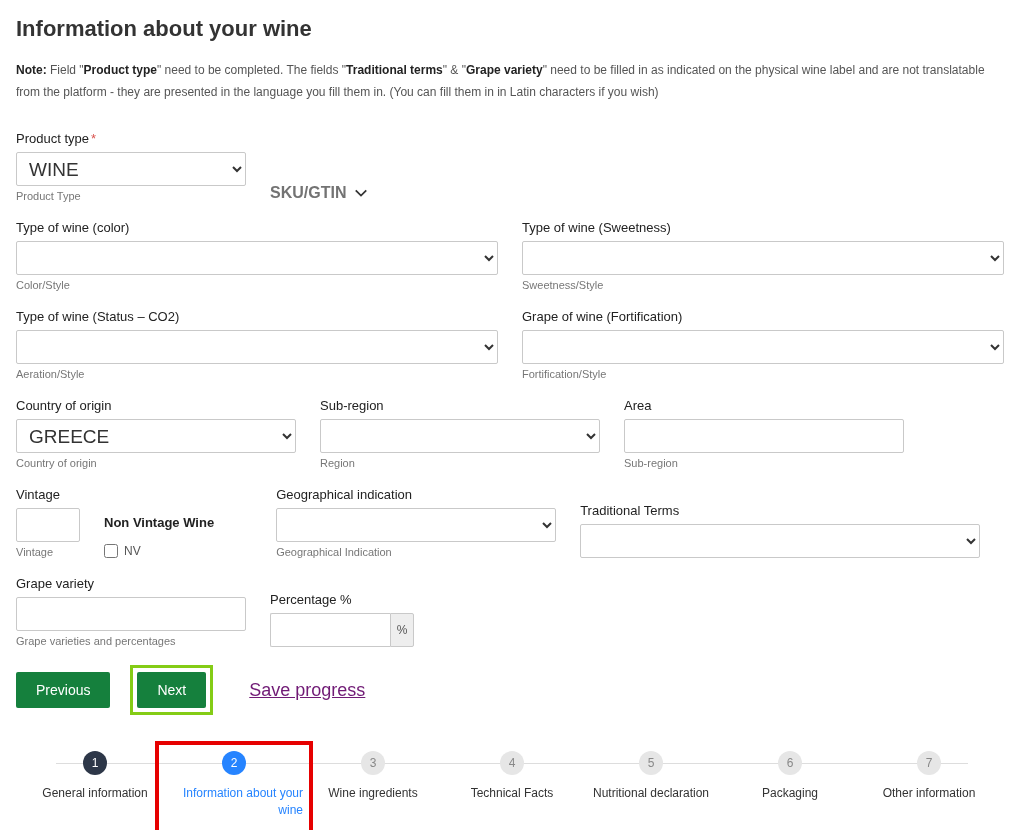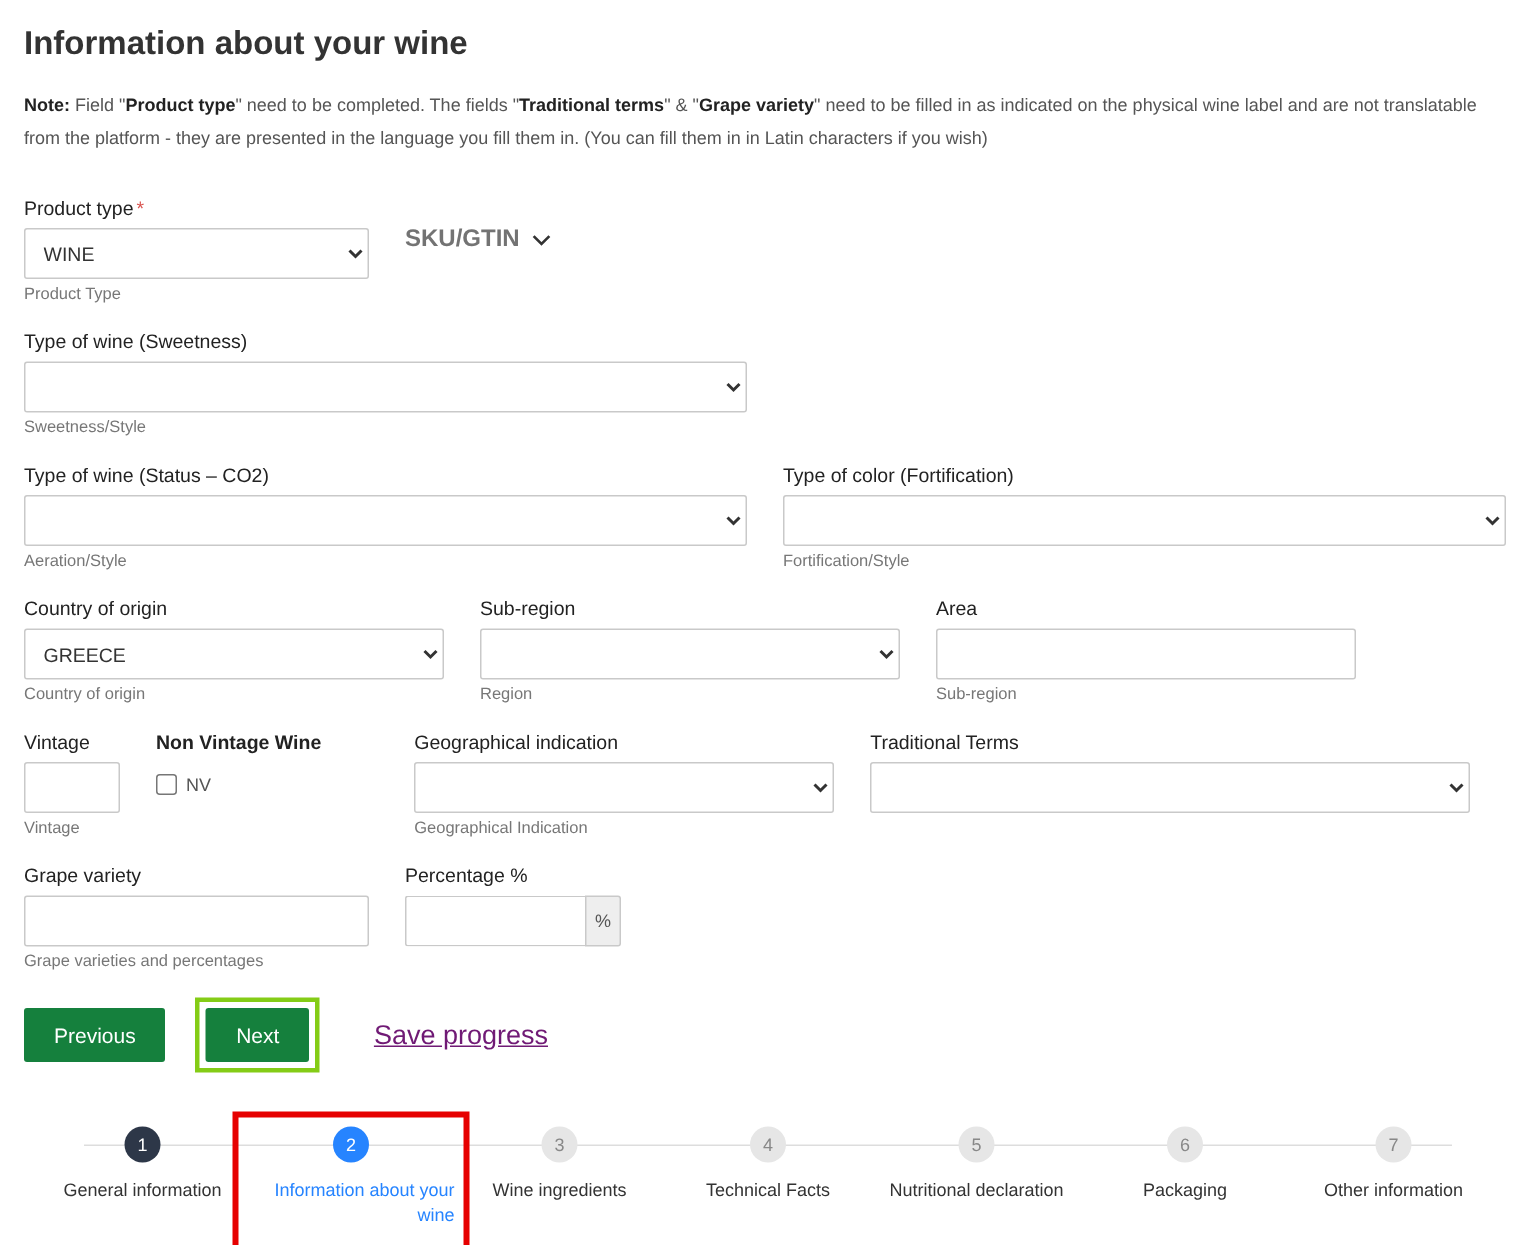--- a/index.html
+++ b/index.html
@@ -16,30 +16,30 @@
     font-weight: bold;
     margin-bottom: 18px;
   }
   .note {
     font-size: 12px;
     color: #555;
     line-height: 1.8;
     margin-bottom: 28px;
   }
   .note strong { color: #222; }
-  .row { display: flex; gap: 24px; margin-bottom: 18px; align-items: flex-start; }
+  .row { display: flex; gap: 24px; margin-bottom: 18px; align-items: flex-end; }
   .field { display: flex; flex-direction: column; }
   .label { font-size: 13px; color: #222; margin-bottom: 6px; }
   .req { color: #d9534f; margin-left: 2px; }
   .help { font-size: 11px; color: #777; margin-top: 4px; }
   select, input[type="text"] {
     border: 1px solid #c9c9c9;
     background: #fff;
     height: 34px;
-    font-size: 13px;
+    font-size: 19px;
     padding: 4px 8px;
     color: #333;
     border-radius: 2px;
   }
   select { appearance: auto; }
   .w230 { width: 230px; }
   .w480 { width: 482px; }
   .w314 { width: 280px; }
   .w64  { width: 64px; }
   .w400 { width: 400px; }
@@ -136,35 +136,40 @@
   <div class="sku">
     <span>SKU/GTIN</span>
     <svg viewBox="0 0 16 16">
         <path d="M2 5l6 6 6-6" fill="none" stroke="#333" stroke-width="2"></path>
       </svg>
   </div>
 </div>
 
 <div class="row">
   <div class="field">
+    <div class="label">Type of wine (color)</div>
+    <select class="w480"><option></option></select>
+    <div class="help">Color/Style</div>
+  </div>
+  <div class="field">
     <div class="label">Type of wine (Sweetness)</div>
     <select class="w480"><option></option></select>
     <div class="help">Sweetness/Style</div>
   </div>
 </div>
 
 <div class="row">
 
   <div class="field">
     <div class="label">Type of wine (Status – CO2)</div>
     <select class="w480"><option></option></select>
     <div class="help">Aeration/Style</div>
   </div>
   <div class="field">
-    <div class="label">Type of color (Fortification)</div>
+    <div class="label">Grape of wine (Fortification)</div>
     <select class="w480"><option></option></select>
     <div class="help">Fortification/Style</div>
   </div>
 </div>
 
 <div class="row">
   <div class="field">
     <div class="label">Country of origin</div>
     <select class="w314">
       <option>GREECE</option>

